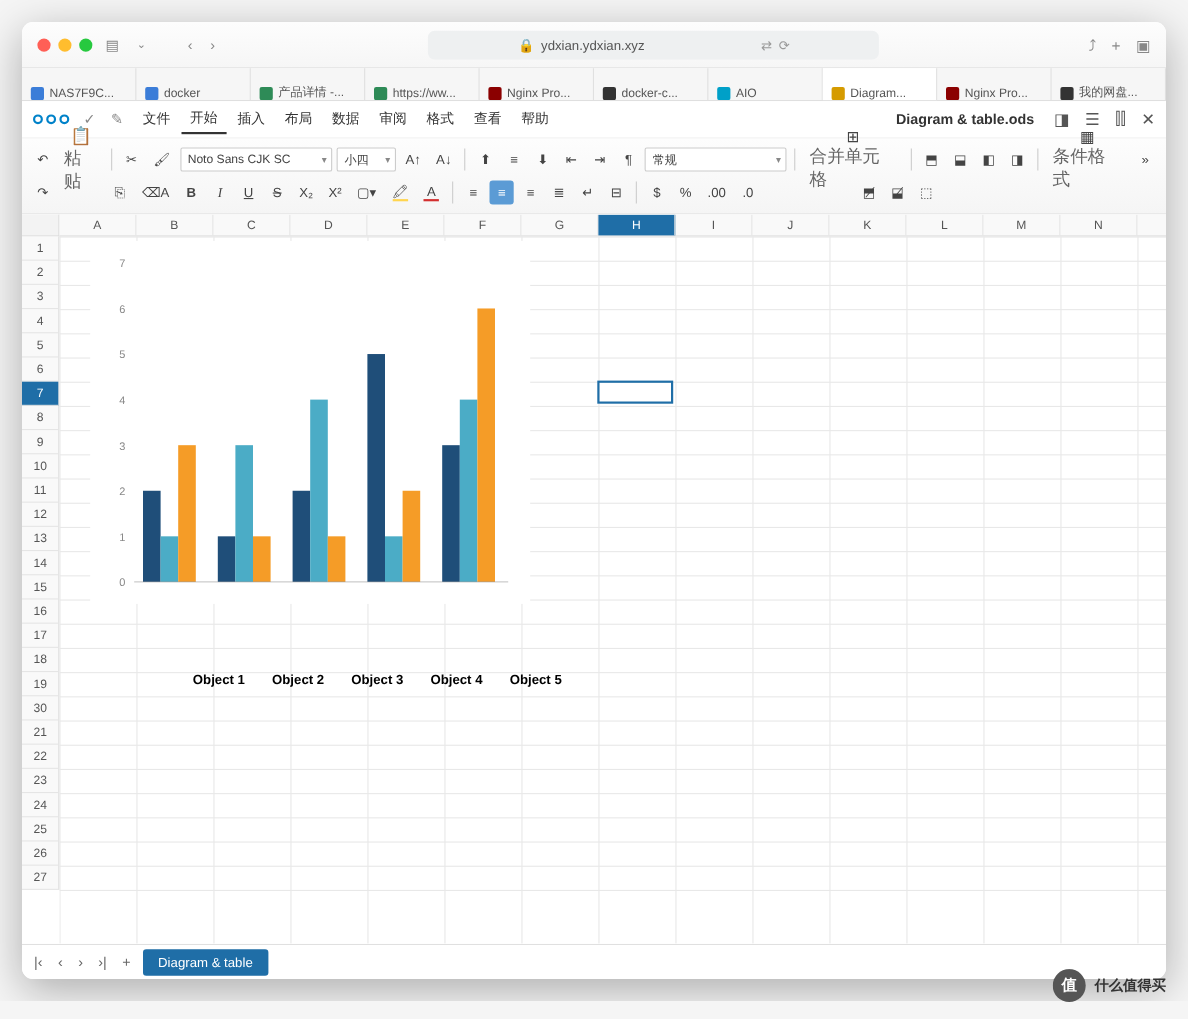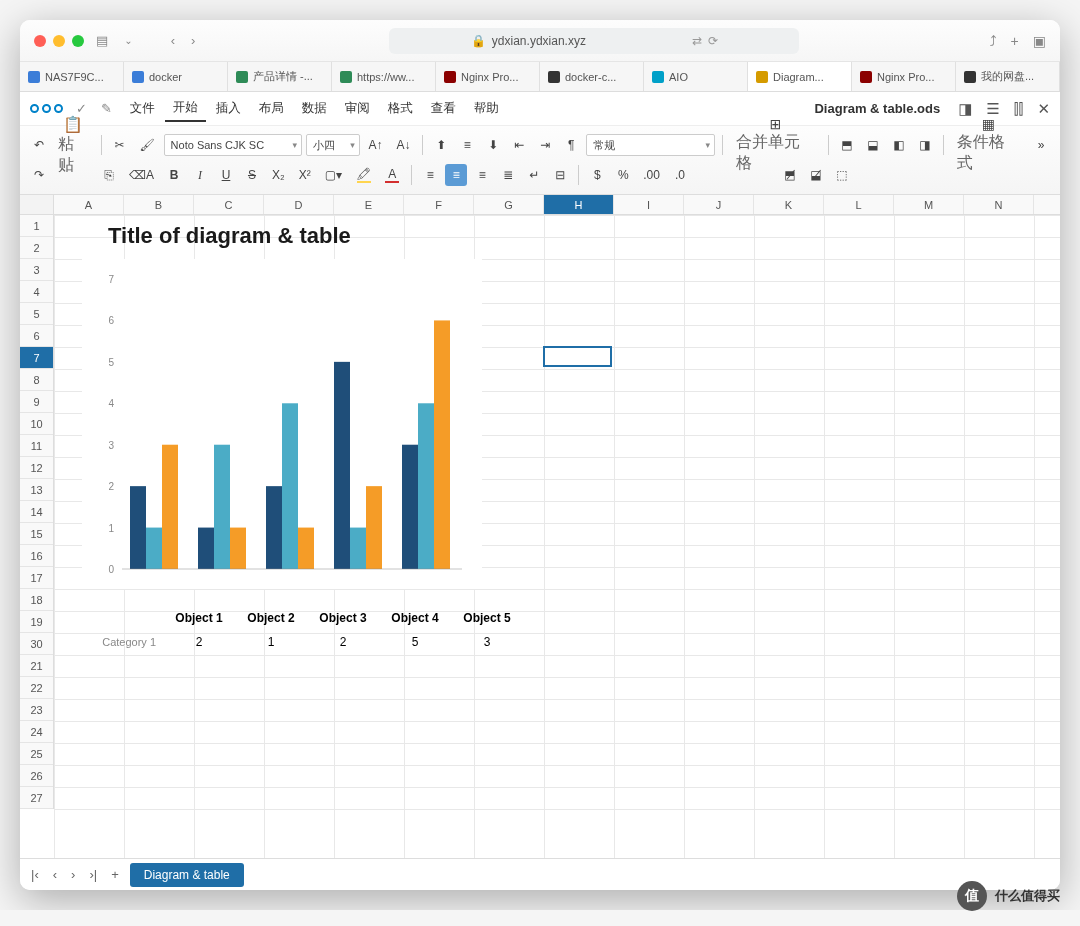--- a/index.html
+++ b/index.html
@@ -6,21 +6,21 @@
 body { background: #f5f5f5; padding: 20px; }
 .browser-window { width: 1040px; height: 870px; background: #fff; border-radius: 10px; box-shadow: 0 10px 40px rgba(0,0,0,0.3); overflow: hidden; display: flex; flex-direction: column; }
 .titlebar { height: 42px; background: linear-gradient(#fdfdfd,#f6f6f6); display: flex; align-items: center; padding: 0 14px; gap: 8px; border-bottom: 1px solid #e5e5e5; }
 .traffic { display: flex; gap: 7px; }
 .dot { width: 12px; height: 12px; border-radius: 50%; }
 .dot.r { background:#ff5f56; } .dot.y { background:#ffbd2e; } .dot.g { background:#27c93f; }
 .tb-btn { color:#888; font-size:13px; padding:0 4px; cursor:pointer; }
 .urlbar { flex:1; max-width:410px; margin:0 auto; height:26px; background:#eef0f1; border-radius:6px; display:flex; align-items:center; justify-content:center; font-size:12px; color:#555; gap:6px; }
 .tb-right { display:flex; gap:14px; color:#888; font-size:14px; }
 .tabs { height:30px; background:#f6f6f6; display:flex; border-bottom:1px solid #ddd; font-size:11px; }
-.tab { flex:1; min-width:0; display:flex; align-items:center; gap:5px; padding:0 8px; border-right:1px solid #e0e0e0; cursor:pointer; color:#555; overflow:hidden; white-space:nowrap; text-overflow:ellipsis; }
+.tab { flex:1; min-width:0; display:flex; align-items:flex-end; gap:5px; padding:0 8px; border-right:1px solid #e0e0e0; cursor:pointer; color:#555; overflow:hidden; white-space:nowrap; text-overflow:ellipsis; }
 .tab.active { background:#fff; }
 .tab-ico { width:12px; height:12px; border-radius:2px; flex-shrink:0; }
 .app-menubar { height:34px; background:#fff; display:flex; align-items:center; padding:0 10px; gap:6px; border-bottom:1px solid #eee; font-size:12.5px; color:#333; }
 .nc-logo { width:36px; display:flex; gap:3px; }
 .nc-logo span { width:9px; height:9px; border:2.5px solid #0082c9; border-radius:50%; }
 .menu-item { padding:4px 8px; cursor:pointer; }
 .menu-item.active { border-bottom:2px solid #333; font-weight:500; }
 .doc-title { margin-left:auto; font-weight:600; font-size:13px; color:#333; margin-right:12px; }
 .menu-right { display:flex; gap:14px; color:#555; font-size:15px; }
 .toolbar-rows { background:linear-gradient(#fdfdfd,#f5f5f5); border-bottom:1px solid #ddd; padding:4px 8px; }
@@ -332,21 +332,21 @@
           <div class="gridline-v" style="left: 420px;"></div>
           <div class="gridline-v" style="left: 490px;"></div>
           <div class="gridline-v" style="left: 560px;"></div>
           <div class="gridline-v" style="left: 630px;"></div>
           <div class="gridline-v" style="left: 700px;"></div>
           <div class="gridline-v" style="left: 770px;"></div>
           <div class="gridline-v" style="left: 840px;"></div>
           <div class="gridline-v" style="left: 910px;"></div>
           <div class="gridline-v" style="left: 980px;"></div>
           <div class="sel-cell" style="left: 489px; top: 131px; width: 69px; height: 21px;"></div>
-          <div class="chart-box"><div class="chart-title">Title of diagram &amp; table</div><svg class="chart-svg" width="400" height="330">
+          <div class="chart-box"><svg class="chart-svg" width="400" height="330">
               <text x="32" y="314" font-size="10" fill="#888" text-anchor="end">0</text>
               <text x="32" y="272.57142857142856" font-size="10" fill="#888" text-anchor="end">1</text>
               <text x="32" y="231.14285714285717" font-size="10" fill="#888" text-anchor="end">2</text>
               <text x="32" y="189.71428571428572" font-size="10" fill="#888" text-anchor="end">3</text>
               <text x="32" y="148.2857142857143" font-size="10" fill="#888" text-anchor="end">4</text>
               <text x="32" y="106.85714285714286" font-size="10" fill="#888" text-anchor="end">5</text>
               <text x="32" y="65.42857142857144" font-size="10" fill="#888" text-anchor="end">6</text>
               <text x="32" y="24" font-size="10" fill="#888" text-anchor="end">7</text>
               <rect x="48" y="227.14285714285717" width="16" height="82.85714285714285" fill="#1f4e79"></rect>
               <rect x="64" y="268.57142857142856" width="16" height="41.42857142857142" fill="#4bacc6"></rect>
@@ -368,28 +368,20 @@
           <table class="data-table">
             <tbody>
               <tr>
                 <td class="rlabel"></td>
                 <th>Object 1</th>
                 <th>Object 2</th>
                 <th>Object 3</th>
                 <th>Object 4</th>
                 <th>Object 5</th>
               </tr>
-              <tr>
-                <td class="rlabel">Category 1</td>
-                <td>2</td>
-                <td>1</td>
-                <td>2</td>
-                <td>5</td>
-                <td>3</td>
-              </tr>
             </tbody>
           </table>
         </div>
     </div>
   </div>
 
   <div class="sheet-tabs">
     <span class="nav-btn">|‹</span>
     <span class="nav-btn">‹</span>
     <span class="nav-btn">›</span>

